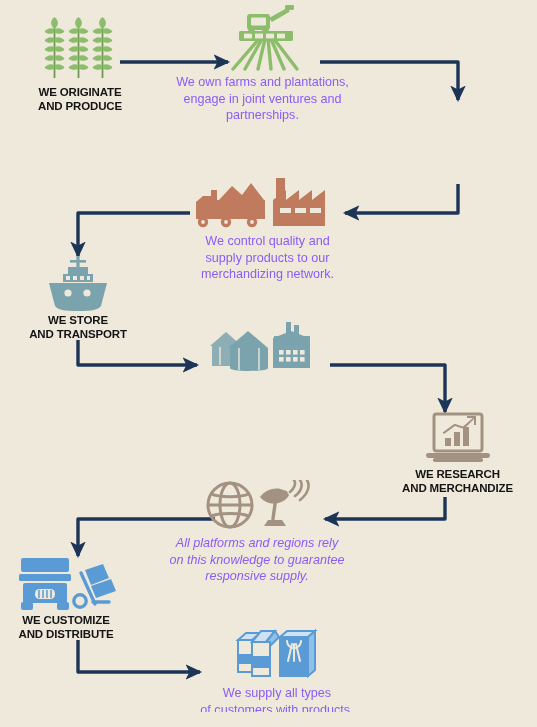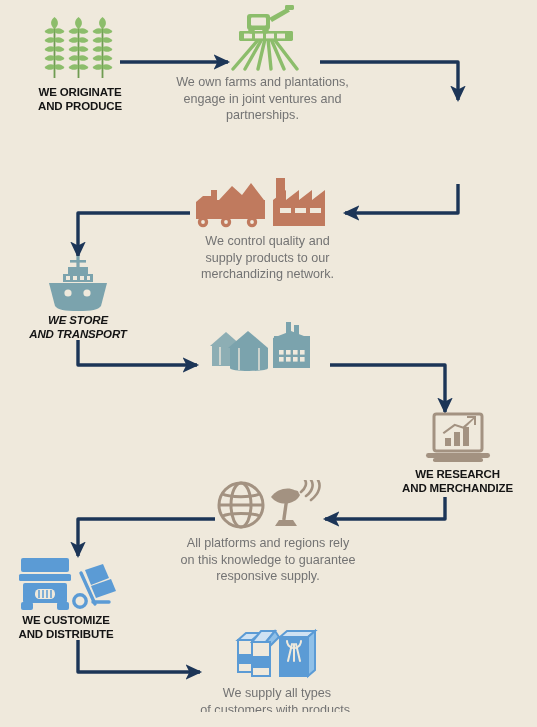--- a/index.html
+++ b/index.html
@@ -36,21 +36,21 @@
     line-height: 13.5px;
     letter-spacing: -0.15px;
     color: #141414;
     white-space: pre-line;
     margin-top: 2px;
   }
   .desc {
     font-family: "Liberation Sans", sans-serif;
     font-size: 12.6px;
     line-height: 16.5px;
-    color: #737373;
+    color: #8b5cf6;
     white-space: pre-line;
     margin-top: 3px;
   }
 </style>
 </head>
 <body>
 
 <div id="page">
 
   <svg id="arrows" viewBox="0 0 537 727" width="537" height="727">
@@ -223,21 +223,21 @@
           <rect x="101" y="30" width="11" height="5"></rect>
           <rect x="116" y="30" width="11" height="5"></rect>
         </g>
       </g>
     </svg>
     <div class="desc">We control quality and
 supply products to our
 merchandizing network.</div>
   </div>
 
-  <div class="node" style="left:12px; top:256px; width:132px;font-style:italic;">
+  <div class="node" style="left:12px; top:256px; width:132px;">
     <svg class="icon-wrap" width="72" height="56" viewBox="0 0 72 56">
       <g fill="#7ba3ad">
 
         <rect x="34.4" y="0" width="3.2" height="11"></rect>
         <rect x="28" y="4" width="16" height="2.6"></rect>
 
         <rect x="26" y="11" width="20" height="7"></rect>
         <rect x="21" y="18" width="30" height="8"></rect>
         <g fill="#efe9dc">
           <rect x="24" y="20" width="4" height="4"></rect>
@@ -306,21 +306,21 @@
       </g>
       <g fill="#a39281">
         <rect x="3" y="41" width="64" height="5" rx="2.4"></rect>
         <rect x="10" y="46" width="50" height="4" rx="1.8"></rect>
       </g>
     </svg>
     <div class="stage-label">WE RESEARCH
 AND MERCHANDIZE</div>
   </div>
 
-  <div class="node" style="left:168px; top:480px; width:200px;">
+  <div class="node" style="left:157px; top:480px; width:200px;font-style:italic;">
     <svg class="icon-wrap" width="110" height="52" viewBox="0 0 110 52">
       <g stroke="#a39281" stroke-width="3" fill="none">
 
         <circle cx="28" cy="25" r="22"></circle>
         <ellipse cx="28" cy="25" rx="10" ry="22"></ellipse>
         <line x1="6" y1="25" x2="50" y2="25"></line>
         <path d="M9.5 14 C16 17.5 40 17.5 46.5 14"></path>
         <path d="M9.5 36 C16 32.5 40 32.5 46.5 36"></path>
       </g>
       <g fill="#a39281">

